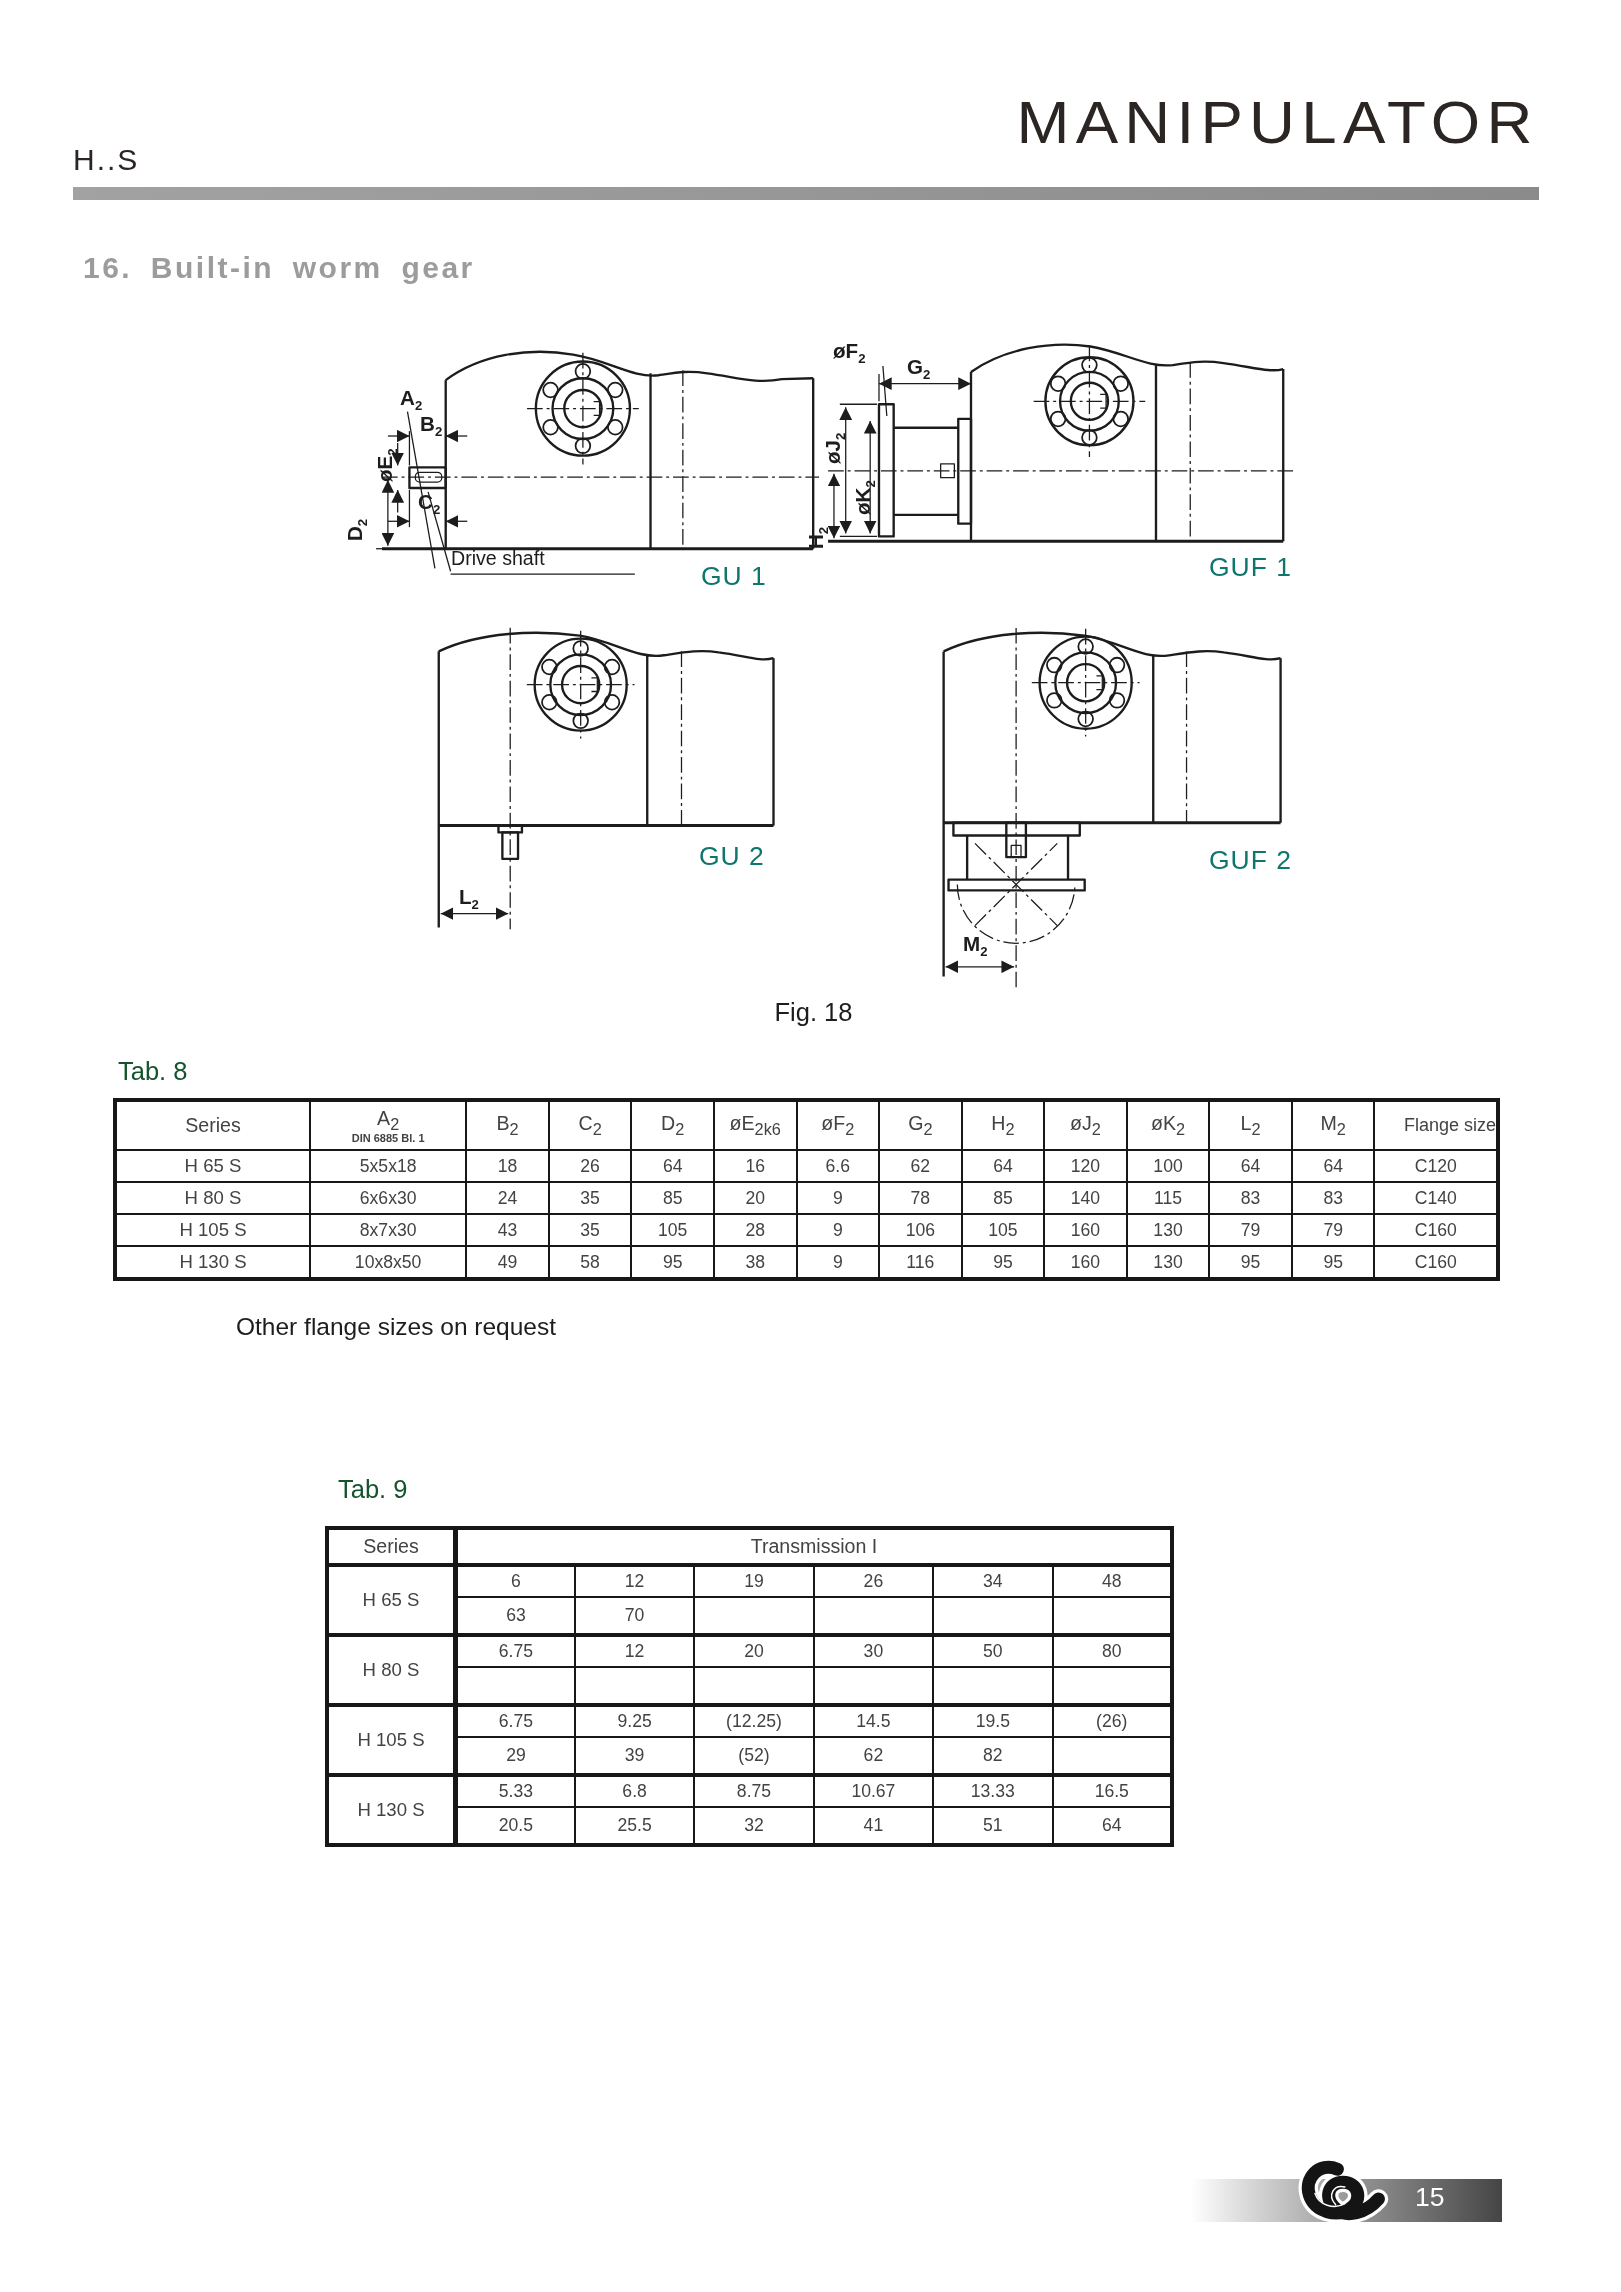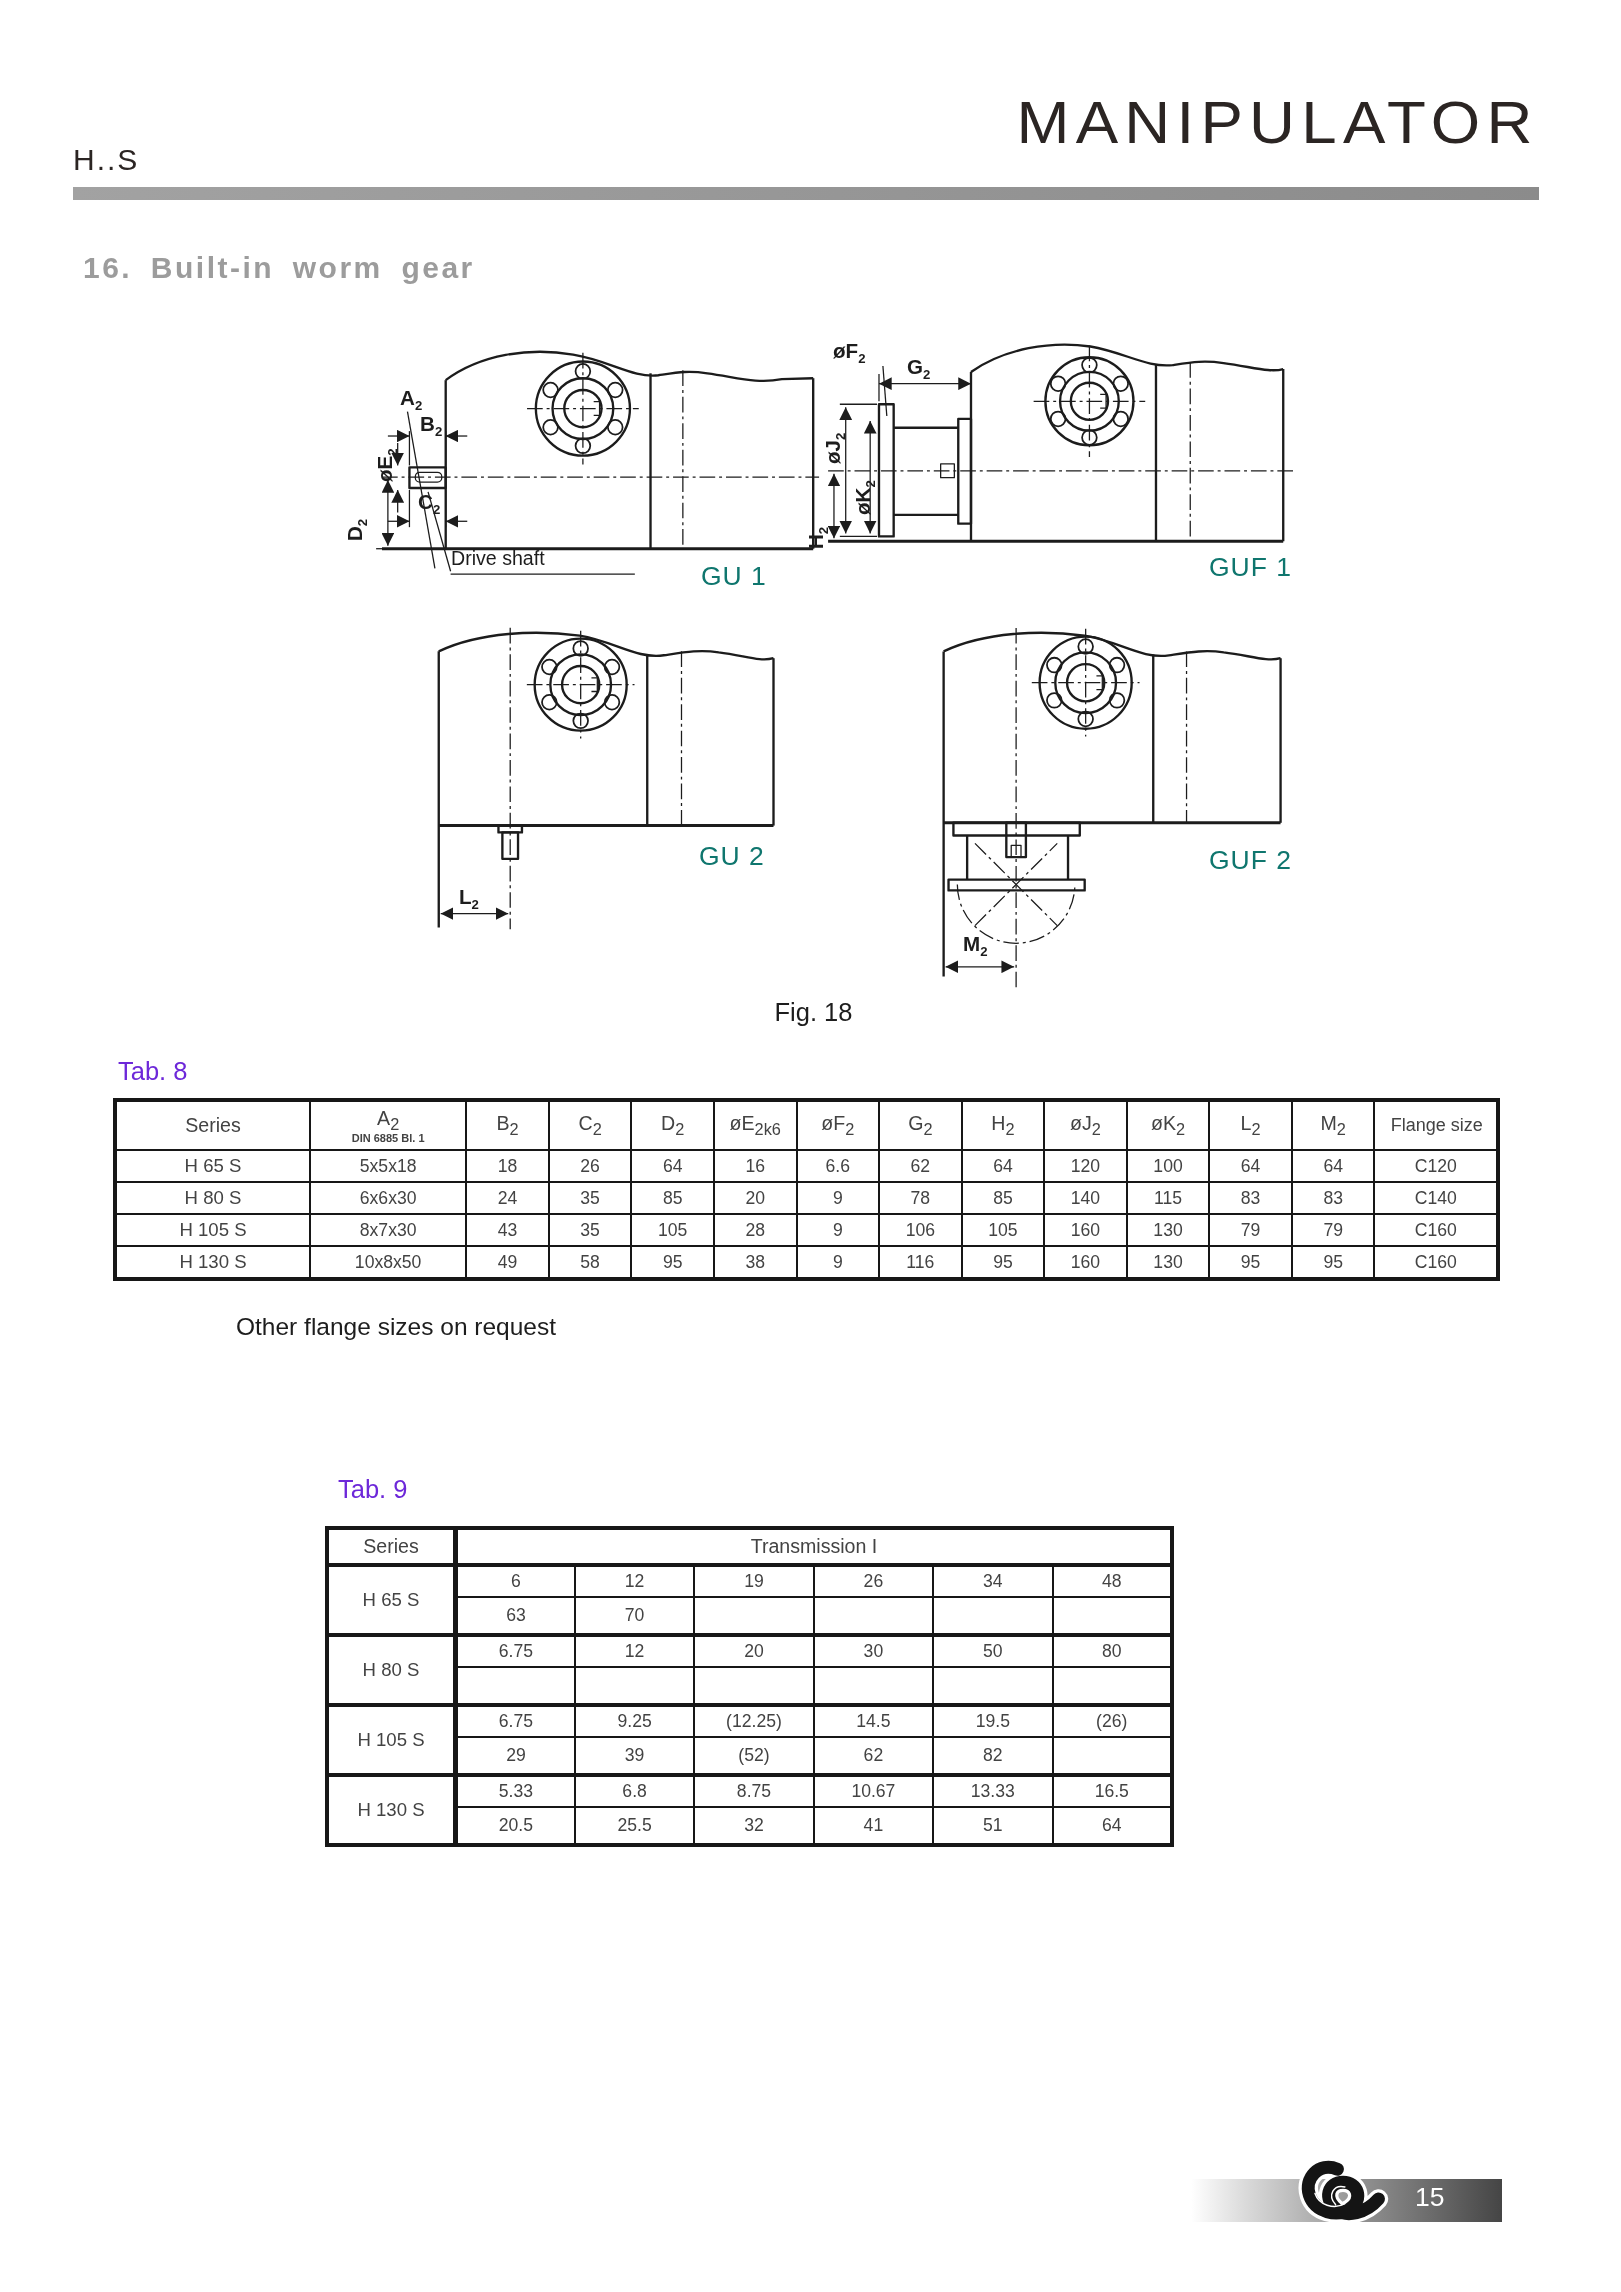--- a/index.html
+++ b/index.html
@@ -23,32 +23,32 @@
   .dim{fill:none;stroke:#1c1c1c;stroke-width:1.3;}
   .bolt{fill:none;stroke:#1c1c1c;stroke-width:1.8;}
   .dim-label{position:absolute;font-size:20.6px;font-weight:bold;color:#1d1d1d;white-space:nowrap;}
   .dim-label sub{font-size:64%;}
   .rot{transform:rotate(-90deg);transform-origin:0 0;}
   .plain-label{position:absolute;font-size:19.6px;color:#1d1d1d;white-space:nowrap;}
   .draw-caption{position:absolute;font-size:26.5px;color:#0f766e;letter-spacing:1px;white-space:nowrap;}
   .fig-caption{position:absolute;left:686px;top:984px;width:255px;text-align:center;
                font-size:25.5px;color:#1d1d1d;margin-top:14px;}
   
-  .tab-label{position:absolute;font-size:25.5px;color:#6d28d9;}
+  .tab-label{position:absolute;font-size:25.5px;color:#14532d;}
   .tabwrap{position:absolute;}
   table{border-collapse:collapse;table-layout:fixed;width:100%;}
   #tab8-table,#tab9-table{border:4.9px solid #171717;}
   #tab8-table th,#tab8-table td,#tab9-table th,#tab9-table td{
       border:2.9px solid #171717;text-align:center;font-weight:normal;color:#434343;
       padding:0;overflow:hidden;white-space:nowrap;}
   #tab8-table th{height:47px;font-size:19.6px;}
   #tab8-table td{height:30px;font-size:17.6px;}
   #tab8-table td.series-cell{font-size:18.6px;}
   .th-note{font-size:11px;margin-top:-2.9px;color:#434343;font-weight:bold;}
-  #tab8-table th.flange-col{text-align:center;padding-left:2px;font-size:18px;}
+  #tab8-table th.flange-col{text-align:right;padding-left:2px;font-size:18px;}
   #tab9-table th{height:33px;font-size:19.6px;border-bottom-width:4.9px;}
   #tab9-table td{font-size:17.6px;}
   #tab9-table td.series-cell{font-size:18.6px;border-right-width:5.9px;}
   #tab9-table th.series-col{border-right-width:5.9px;}
   #tab9-table tr.g-first td{height:29px;}
   #tab9-table tr.g-second td{height:35px;border-top-width:2px;text-align:center;}
   #tab9-table tr.g-sep td{border-top-width:4.9px;}
   .note-text{position:absolute;font-size:25.5px;color:#1d1d1d;white-space:nowrap;}
   
   .footer-bar{position:absolute;left:1191px;top:2179px;width:311px;height:43px;

